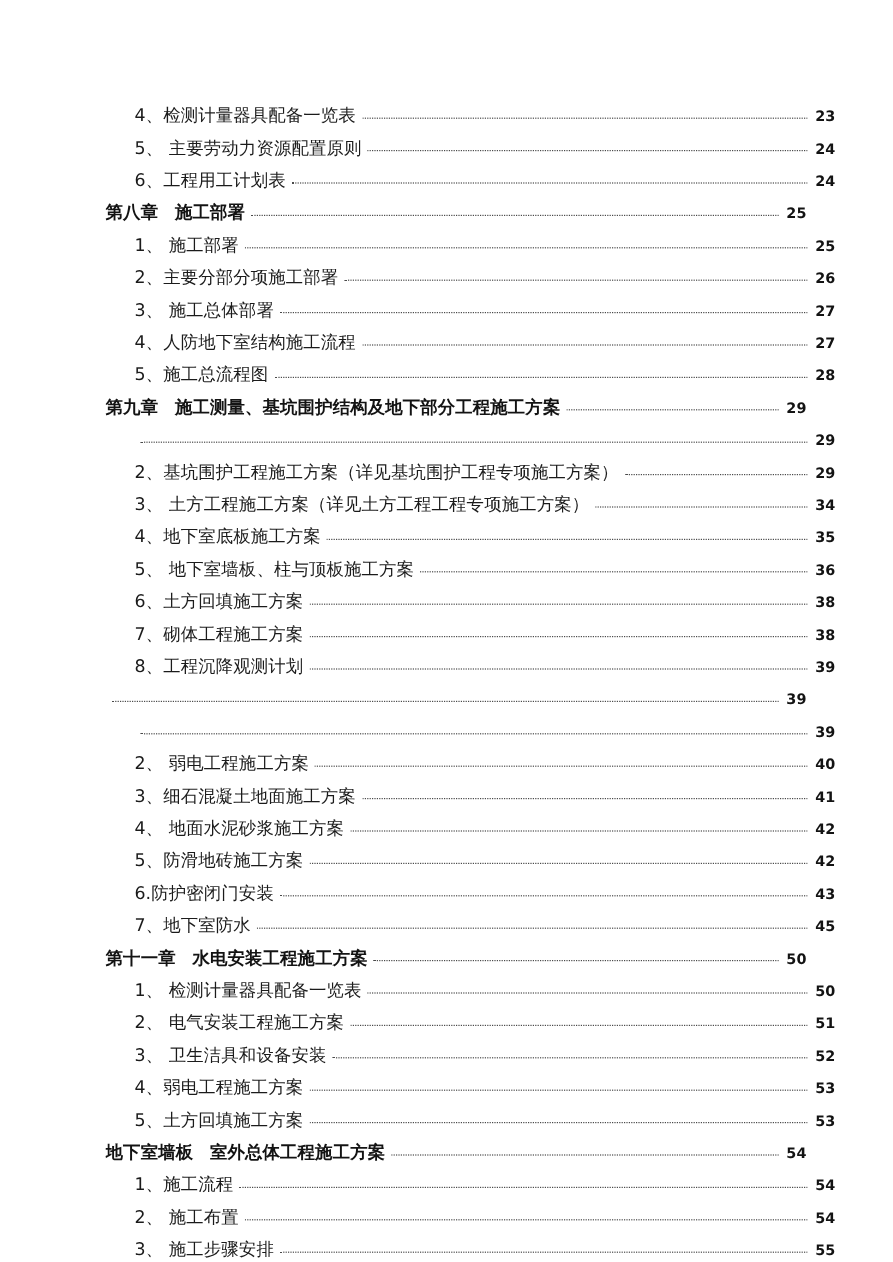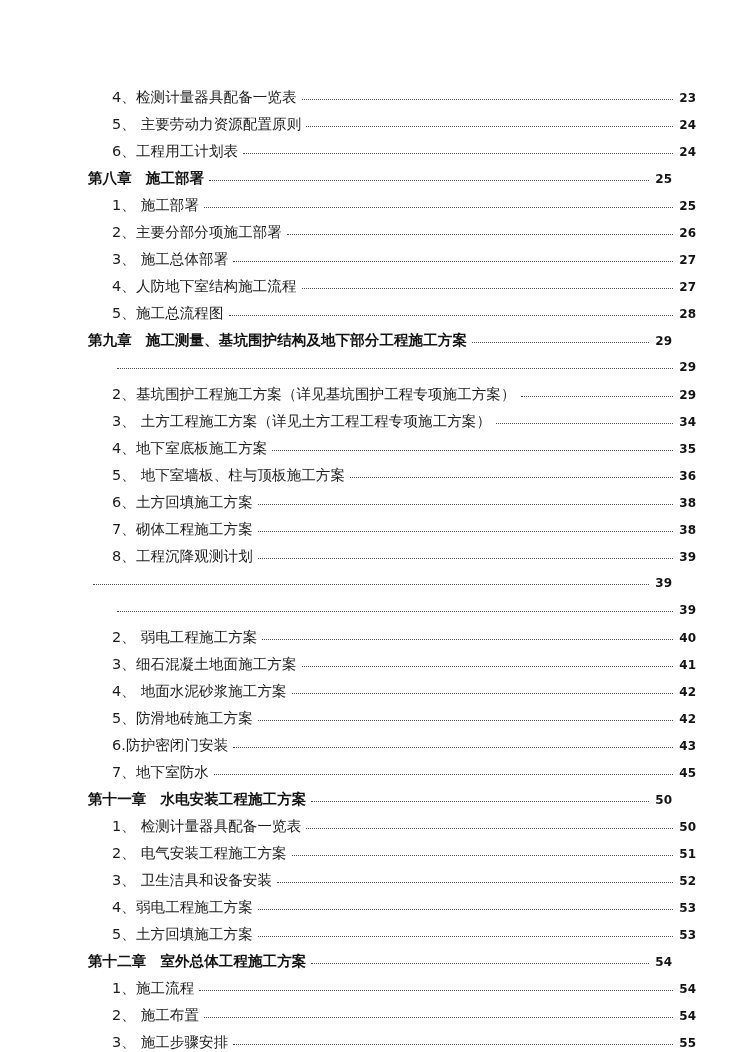--- a/index.html
+++ b/index.html
@@ -243,21 +243,21 @@
         <span class="row-label"><span class="chapter-no">4、</span><span>弱电工程施工方案</span></span>
         <span class="leader"></span>
         <span class="page-no">53</span>
       </div>
       <div class="toc-row level-item">
         <span class="row-label"><span class="chapter-no">5、</span><span>土方回填施工方案</span></span>
         <span class="leader"></span>
         <span class="page-no">53</span>
       </div>
       <div class="toc-row level-chapter">
-        <span class="row-label"><span class="chapter-no">第十二章</span><span class="chapter-gap"></span><span>室外总体工程施工方案</span></span>
+        <span class="row-label"><span class="chapter-no">地下室墙板</span><span class="chapter-gap"></span><span>室外总体工程施工方案</span></span>
         <span class="leader"></span>
         <span class="page-no">54</span>
       </div>
       <div class="toc-row level-item">
         <span class="row-label"><span class="chapter-no">1、</span><span>施工流程</span></span>
         <span class="leader"></span>
         <span class="page-no">54</span>
       </div>
       <div class="toc-row level-item">
         <span class="row-label"><span class="chapter-no">2、</span><span> 施工布置</span></span>

